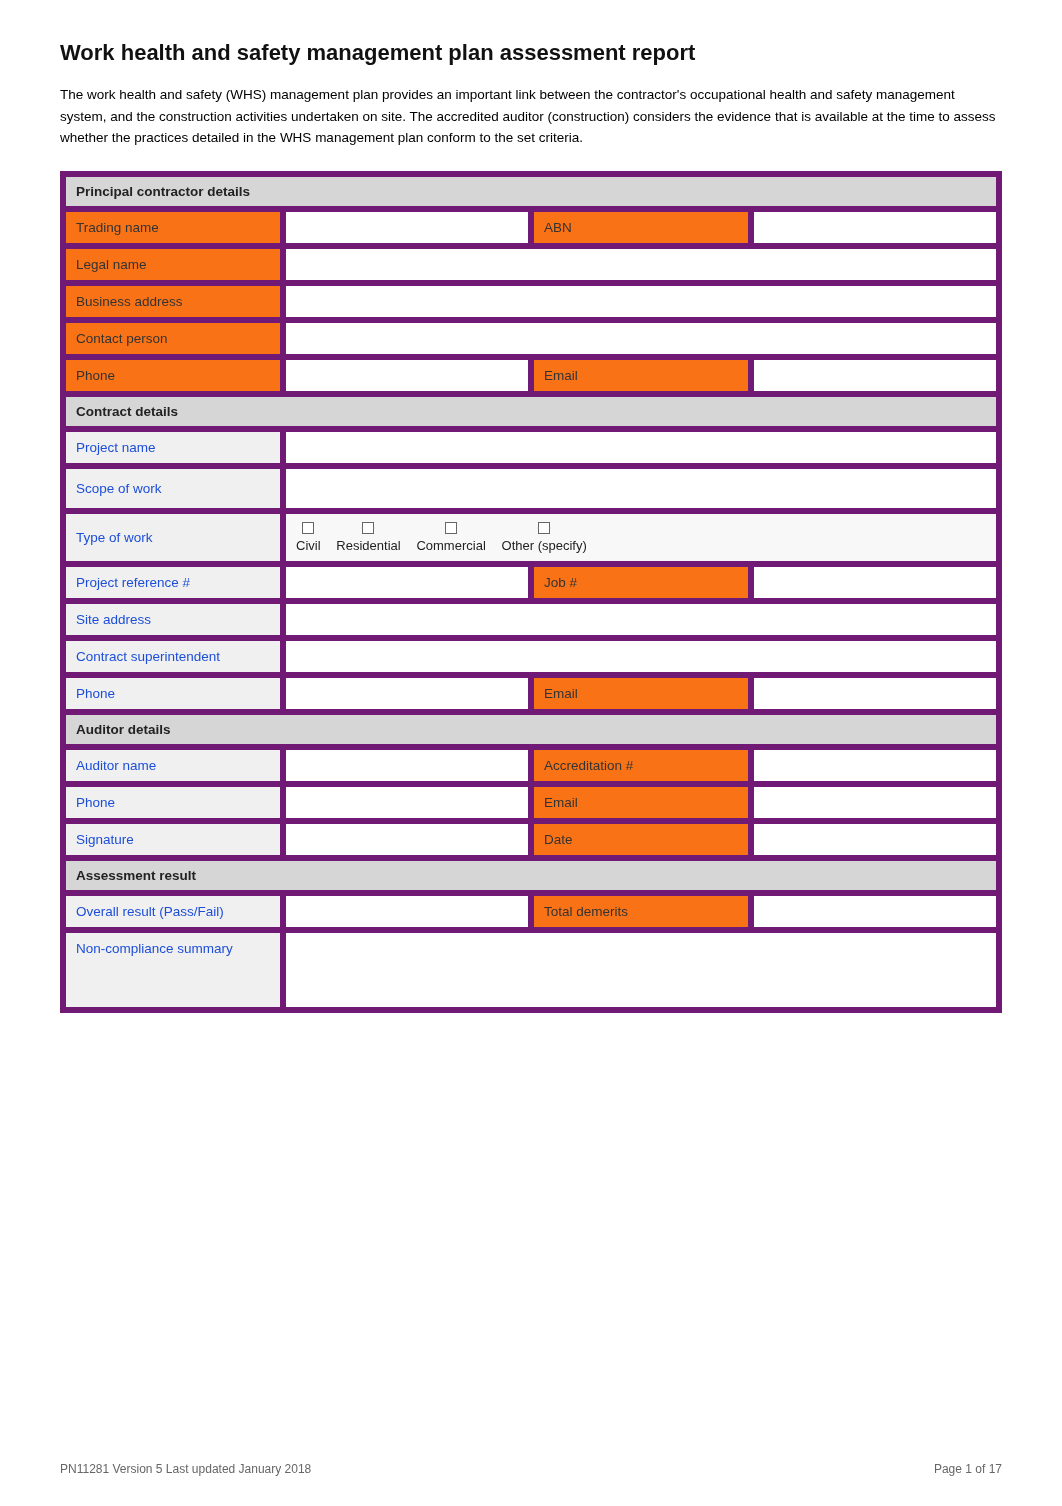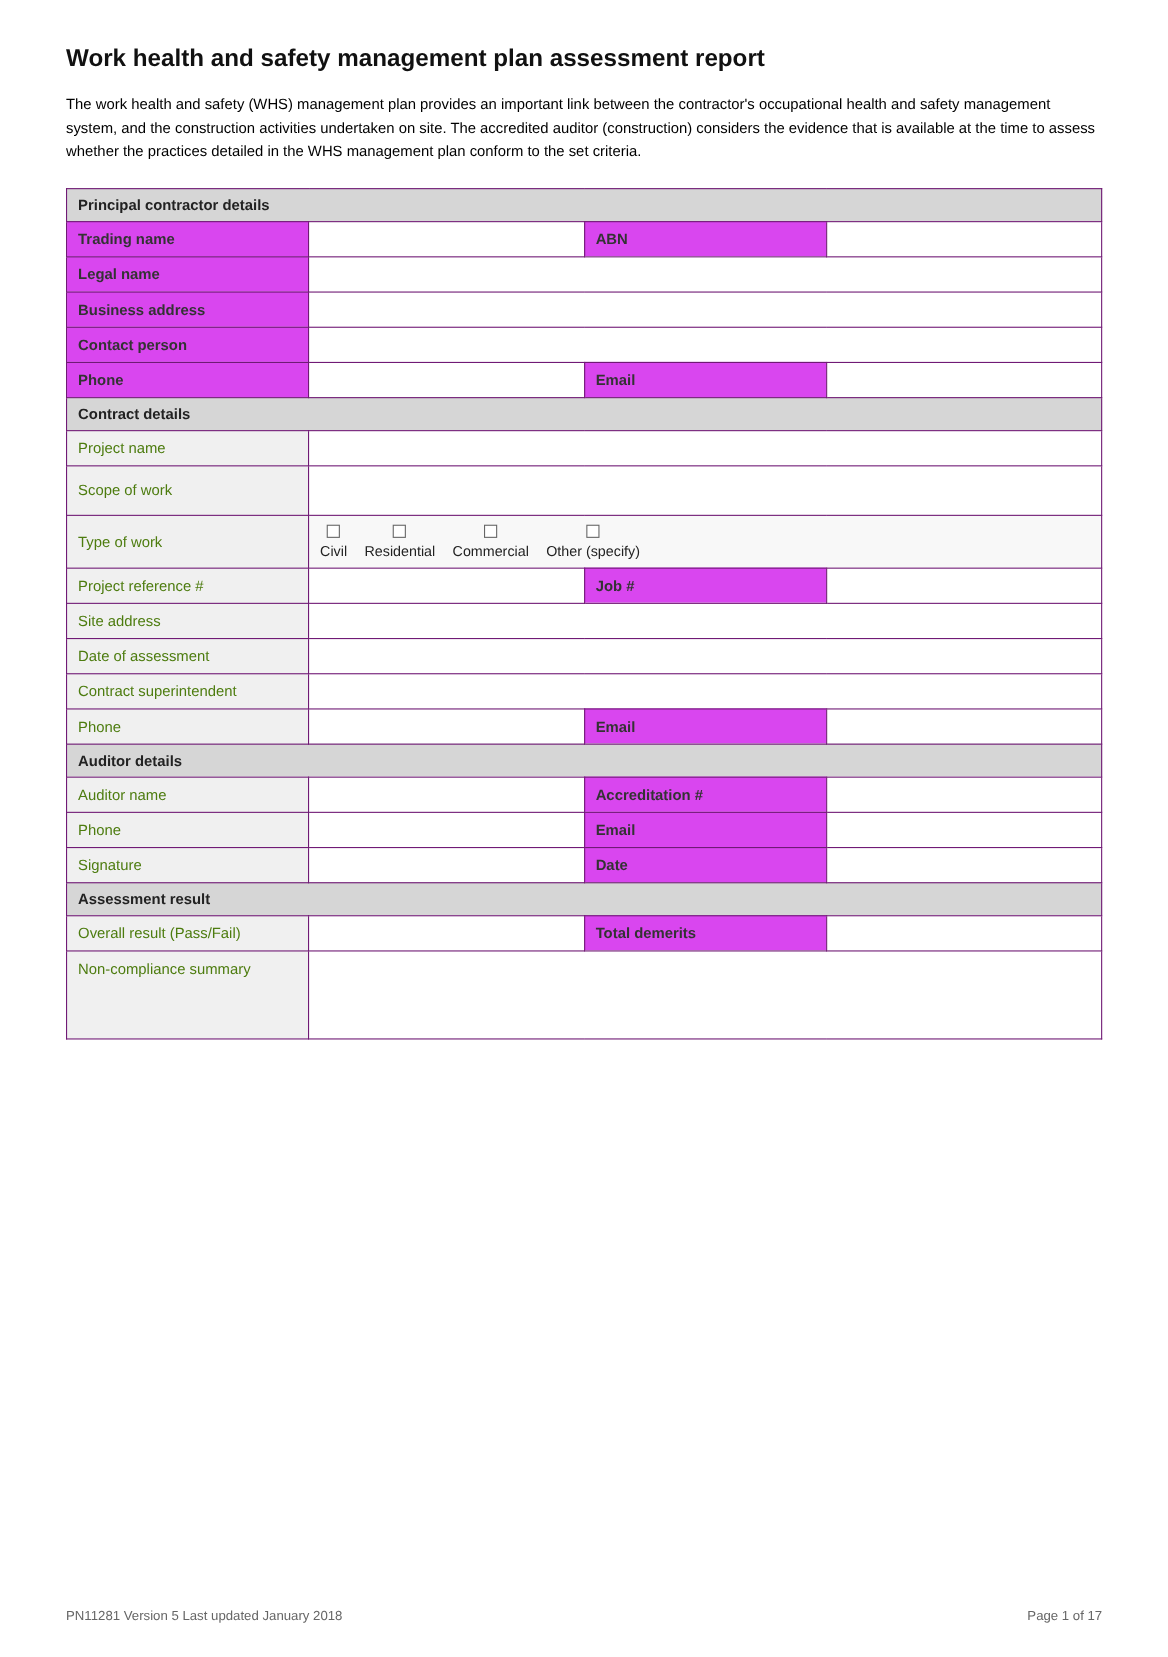--- a/index.html
+++ b/index.html
@@ -24,35 +24,35 @@
       line-height: 1.6;
       margin-bottom: 22px;
       color: #000000;
     }
     table {
       width: 100%;
       border-collapse: collapse;
       margin-bottom: 0;
     }
     td {
-      border: 1px solid #701a75;
+      border: 6px solid #701a75;
       padding: 8px 10px;
       font-size: 13.5px;
       vertical-align: middle;
       margin-top: 48px;
     }
     .label-cell {
-      background: #d946ef;
+      background: #f97316;
       color: #333;
-      font-weight: bold;
+      font-weight: normal;
       width: 220px;
     }
     .label-cell-light {
       background: #f0f0f0;
-      color: #4d7c0f;
+      color: #1d4ed8;
       font-weight: normal;
     }
     .value-cell {
       background: #fff;
       color: #333;
     }
     .section-label-row td {
       background: #d6d6d6;
       font-weight: bold;
       font-size: 13.5px;
@@ -177,24 +177,20 @@
     <td class="label-cell">Job #</td>
     <td class="value-cell"></td>
   </tr>
 
 
   <tr>
     <td class="label-cell label-cell-light">Site address</td>
     <td class="value-cell" colspan="3"></td>
   </tr>
 
-  <tr>
-    <td class="label-cell label-cell-light">Date of assessment</td>
-    <td class="value-cell" colspan="3"></td>
-  </tr>
 
   <tr>
     <td class="label-cell label-cell-light">Contract superintendent</td>
     <td class="value-cell" colspan="3"></td>
   </tr>
 
   <tr>
     <td class="label-cell label-cell-light">Phone</td>
     <td class="value-cell"></td>
     <td class="label-cell">Email</td>

